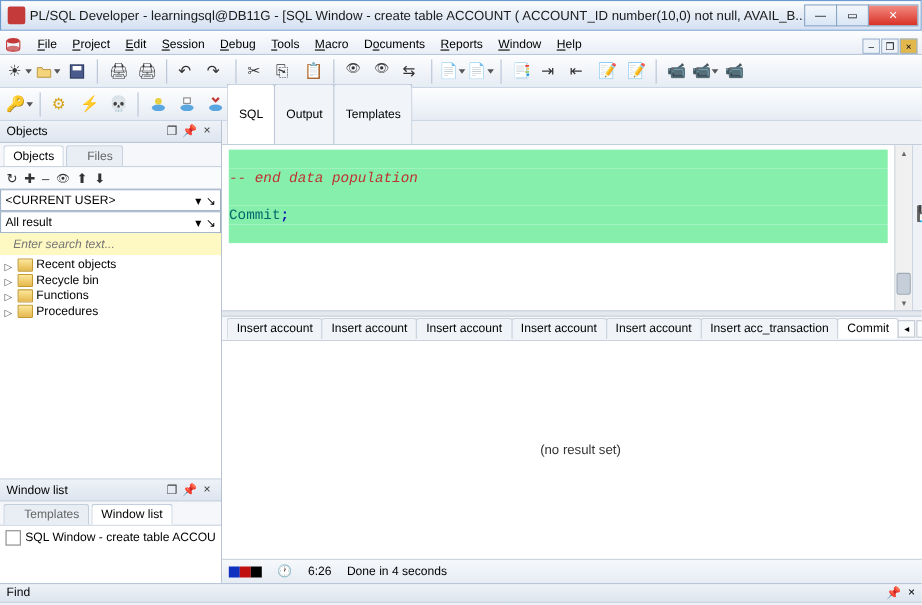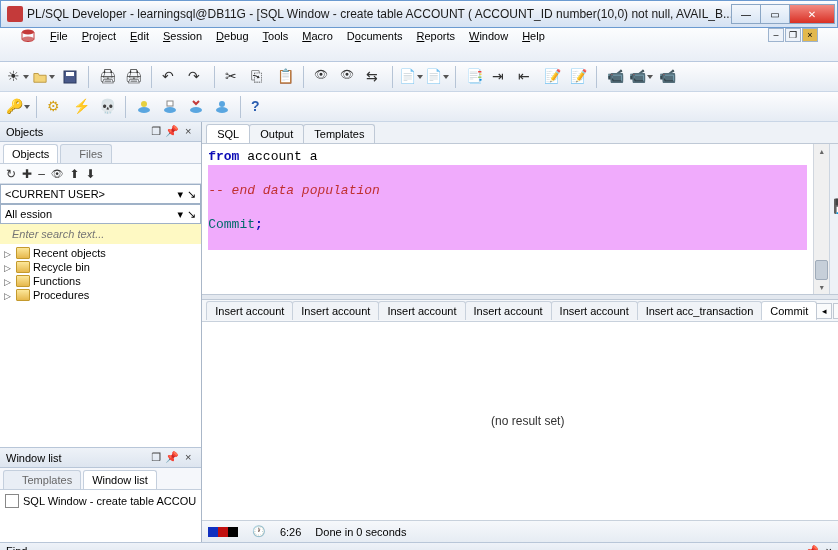--- a/index.html
+++ b/index.html
@@ -7,21 +7,21 @@
   
   
   .titlebar { height: 28px; background: linear-gradient(#fdfdfe, #e8eef7 40%, #d5e2f3); border: 1px solid #6b9ad0; display: flex; align-items: center; padding: 0 2px; }
   .titlebar .icon { width: 16px; height: 16px; margin: 0 4px; background: #c43a3a; border-radius: 2px; }
   .titlebar .title { flex: 1; color: #1a1a1a; font-size: 12px; white-space: nowrap; overflow: hidden; }
   .titlebar .winbtns { display: flex; gap: 0; }
   .titlebar .winbtn { width: 30px; height: 20px; border: 1px solid #8aa6c5; background: linear-gradient(#f3f7fc, #d9e6f5); display: flex; align-items: center; justify-content: center; font-size: 10px; margin-left: -1px; }
   .titlebar .winbtn.close { background: linear-gradient(#f28b82, #d93025); color: #fff; width: 46px; }
   
   
-  .menubar { height: 34px; background: linear-gradient(#fcfdfe, #e9eef6); border-bottom: 1px solid #b8c8de; display: flex; align-items: flex-start; padding: 0 20px; gap: 2px; }
+  .menubar { height: 22px; background: linear-gradient(#fcfdfe, #e9eef6); border-bottom: 1px solid #b8c8de; display: flex; align-items: flex-end; padding: 0 4px; gap: 2px; }
   .menubar .appicon { width: 16px; height: 16px; margin-right: 6px; }
   .menubar .menuitem { padding: 2px 6px; cursor: default; }
   .menubar .menuitem .ul { text-decoration: underline; }
   .menubar .mdi { margin-left: auto; display: flex; gap: 1px; }
   .menubar .mdi span { width: 16px; height: 14px; border: 1px solid #9db3ce; background: #eef3fa; display: flex; align-items: center; justify-content: center; font-size: 9px; }
   .menubar .mdi span.close { background: #e2b84d; }
   
   
   .toolbar { height: 30px; background: linear-gradient(#fdfdfe, #e6ecf4); border-bottom: 1px solid #c9d6e6; display: flex; align-items: center; padding: 2px 6px; gap: 2px; }
   .tbtn { width: 24px; height: 24px; display: flex; align-items: center; justify-content: center; border: 1px solid transparent; cursor: default; }
@@ -49,26 +49,26 @@
   .tree-item { display: flex; align-items: center; padding: 1px 4px; gap: 3px; }
   .tree-item .tri { width: 9px; height: 9px; font-size: 9px; color: #555; }
   .tree-item .foldericon { width: 14px; height: 12px; background: linear-gradient(#fce79a, #e6b84d); border: 1px solid #c49a2d; border-radius: 1px; }
   .winlist-body { background: #fff; height: 52px; padding: 3px; }
   .winlist-item { display: flex; align-items: center; gap: 4px; padding: 1px 2px; }
   .winlist-item .docicon { width: 14px; height: 14px; background: #fff; border: 1px solid #888; position: relative; }
   
   
   .right { flex: 1; display: flex; flex-direction: column; background: #fff; position: relative; }
   .rtabs { height: 22px; display: flex; align-items: flex-end; background: #eef2f7; border-bottom: 1px solid #bfc9d6; padding-left: 4px; }
-  .rtab { padding: 3px 10px; border: 1px solid #bfc9d6; border-bottom: none; background: #f1f4f8; font-size: 11px; margin-right: -1px; border-radius: 3px 3px 0 0;}
+  .rtab { padding: 21px 10px; border: 1px solid #bfc9d6; border-bottom: none; background: #f1f4f8; font-size: 11px; margin-right: -1px; border-radius: 3px 3px 0 0;}
   .rtab.active { background: #fff; }
   .editor-wrap { display: flex; height: 150px; }
   .editor { flex: 1; background: #fff; font-family: "Courier New", monospace; font-size: 13px; padding: 4px 6px; position: relative; overflow: hidden; }
   .editor .line { white-space: pre; line-height: 17px; }
-  .editor .hl { background: #f0abfc; display: block; }
+  .editor .hl { background: #86efac; display: block; }
   .kw { color: #0a0ab5; font-weight: bold; }
   .str { color: #0a0ab5; }
   .cmt { color: #c03030; font-style: italic; }
   .ident { color: #006a6a; }
   .norm { color: #000; }
   .editor-scroll { width: 16px; background: #f0f0f0; border-left: 1px solid #d0d6de; position: relative; }
   .editor-scroll .thumb { position: absolute; left: 1px; right: 1px; height: 20px; background: #c6cfd9; border: 1px solid #9fabb9; border-radius: 2px; }
   .side-icons { width: 24px; background: #eef2f7; border-left: 1px solid #ccd5e0; display: flex; flex-direction: column; align-items: center; padding-top: 6px; gap: 8px; }
   .side-icons span { font-size: 14px; cursor: default; }
   .hsplitter { height: 6px; background: #e3e8ef; border-top: 1px solid #bfc9d6; border-bottom: 1px solid #bfc9d6; cursor: row-resize; }
@@ -276,21 +276,21 @@
       <span style="font-size:10px">👁</span>
       <span>⬆</span>
       <span>⬇</span>
     </div>
     <div class="combo">
       <span>&lt;CURRENT USER&gt;</span>
       <span class="arrow">▾</span>
       <span style="margin-left:4px">↘</span>
     </div>
     <div class="combo">
-      <span>All ession</span>
+      <span>All result</span>
       <span class="arrow">▾</span>
       <span style="margin-left:4px">↘</span>
     </div>
     <input class="searchbox" placeholder="Enter search text..." style="">
     <div class="tree">
       <div class="tree-item">
           <span class="tri">▷</span>
           <div class="foldericon"></div>
           <span>Recent objects</span>
         </div>
@@ -331,21 +331,20 @@
   </div>
 
   <div class="right">
     <div class="rtabs">
       <div class="rtab active">SQL</div>
       <div class="rtab">Output</div>
       <div class="rtab">Templates</div>
     </div>
     <div class="editor-wrap">
       <div class="editor">
-        <div class="line"><span class="kw">from</span><span class="norm"> account a</span></div>
         <div class="line hl">&nbsp;</div>
         <div class="line hl"><span class="cmt">-- end data population</span></div>
         <div class="line hl">&nbsp;</div>
         <div class="line hl"><span class="ident">Commit</span><span class="kw">;</span></div>
         <div class="line hl">&nbsp;</div>
       </div>
       <div class="editor-scroll">
         <div style="height:14px;display:flex;align-items:center;justify-content:center;font-size:8px;color:#666">▴</div>
         <div class="thumb" style="bottom:14px"></div>
         <div style="position:absolute;bottom:0;left:0;right:0;height:14px;display:flex;align-items:center;justify-content:center;font-size:8px;color:#666">▾</div>
@@ -374,21 +373,21 @@
       <span>(no result set)</span>
     </div>
     <div class="statusbar">
       <div class="blocks">
         <div class="blk" style="background:#1030c0"></div>
         <div class="blk" style="background:#c01010"></div>
         <div class="blk" style="background:#000"></div>
       </div>
       <span>🕐</span>
       <span>6:26</span>
-      <span>Done in 0 seconds</span>
+      <span>Done in 4 seconds</span>
     </div>
   </div>
 </div>
 
 <div class="findbar-title">
   <span>Find</span>
   <div class="flex-spacer"></div>
   <span>📌</span>
   <span style="margin-left:6px">×</span>
 </div>

